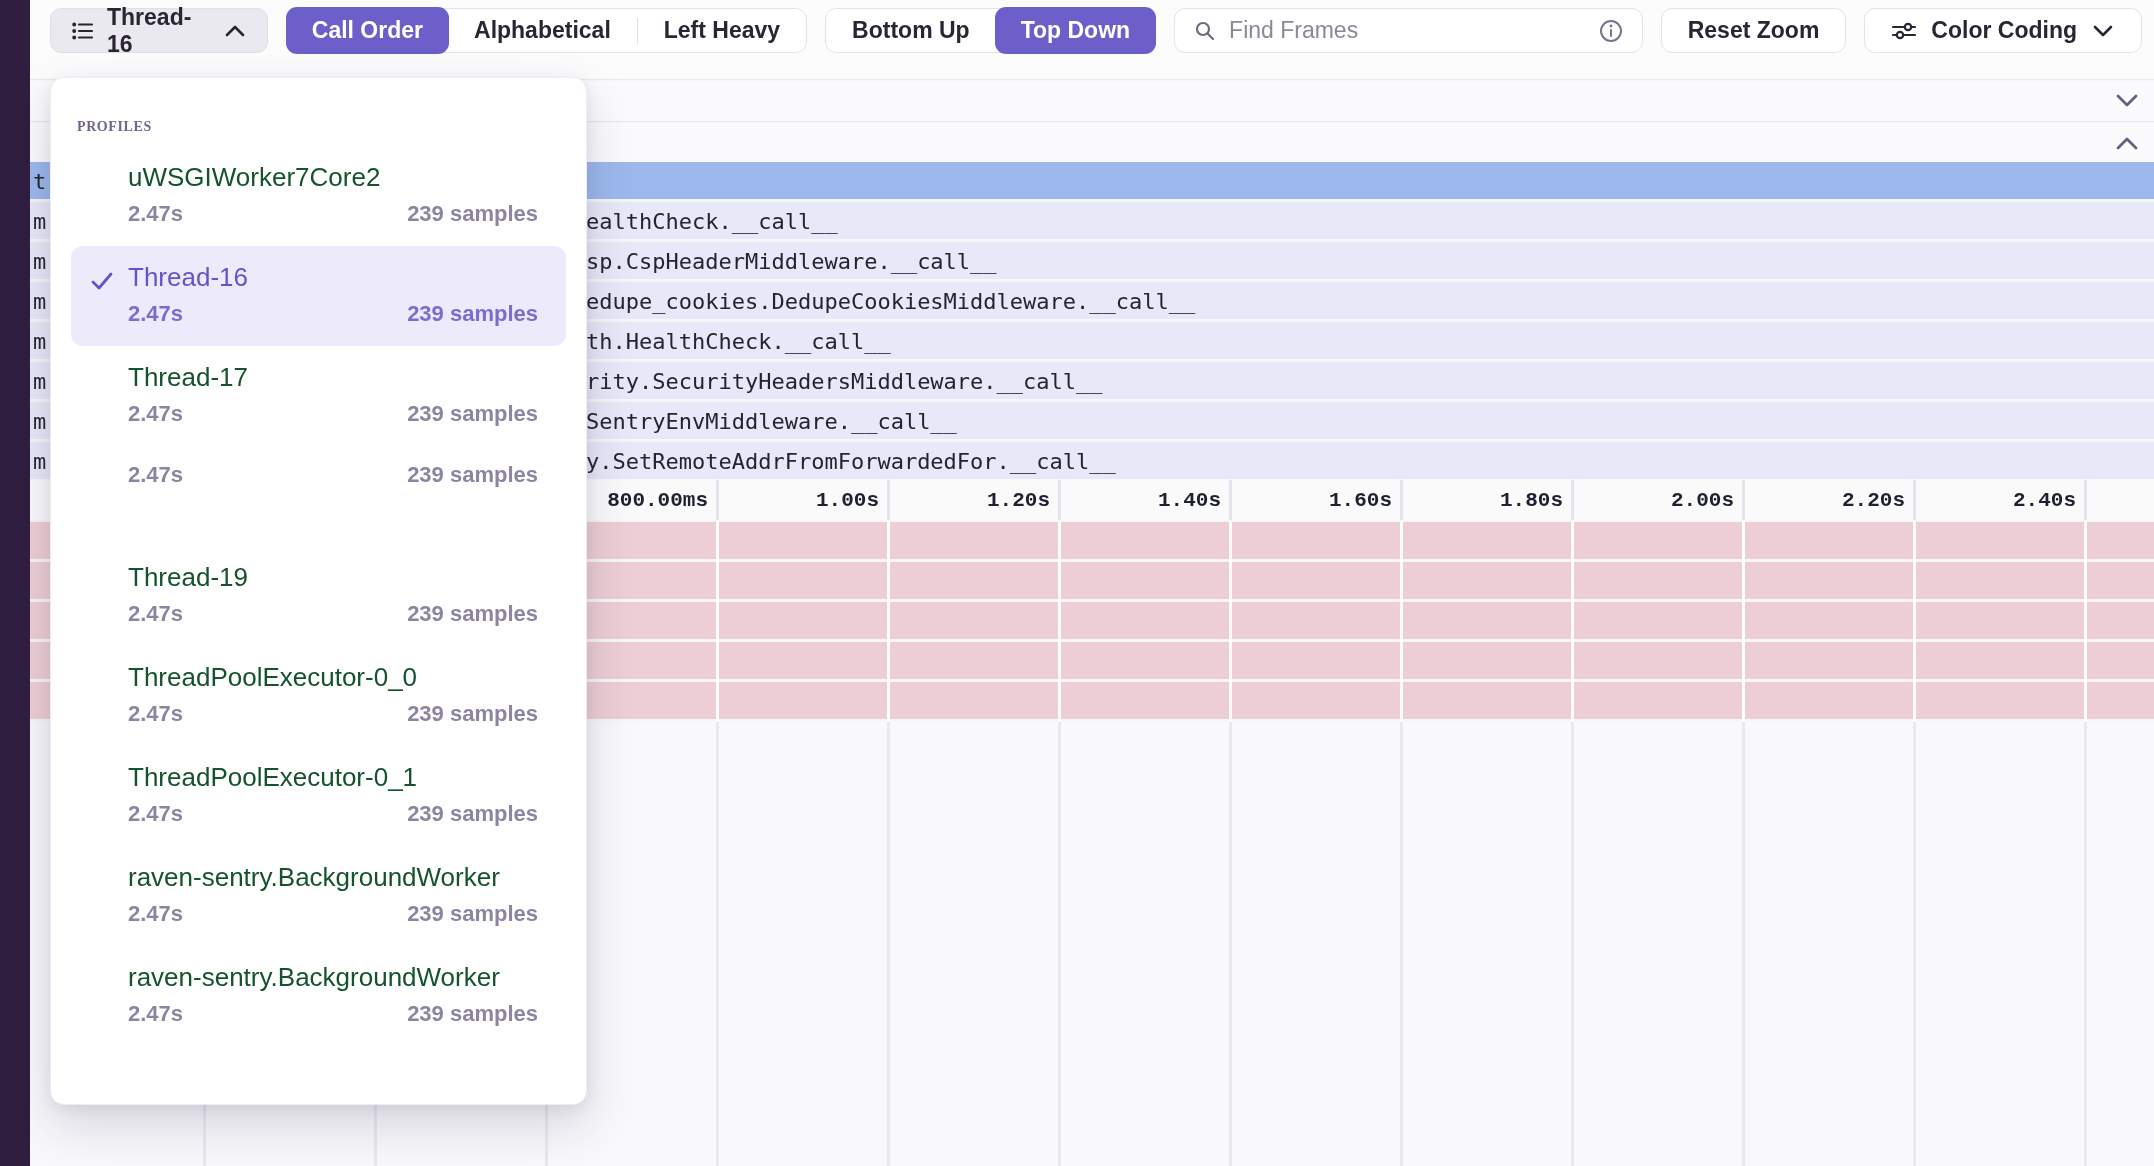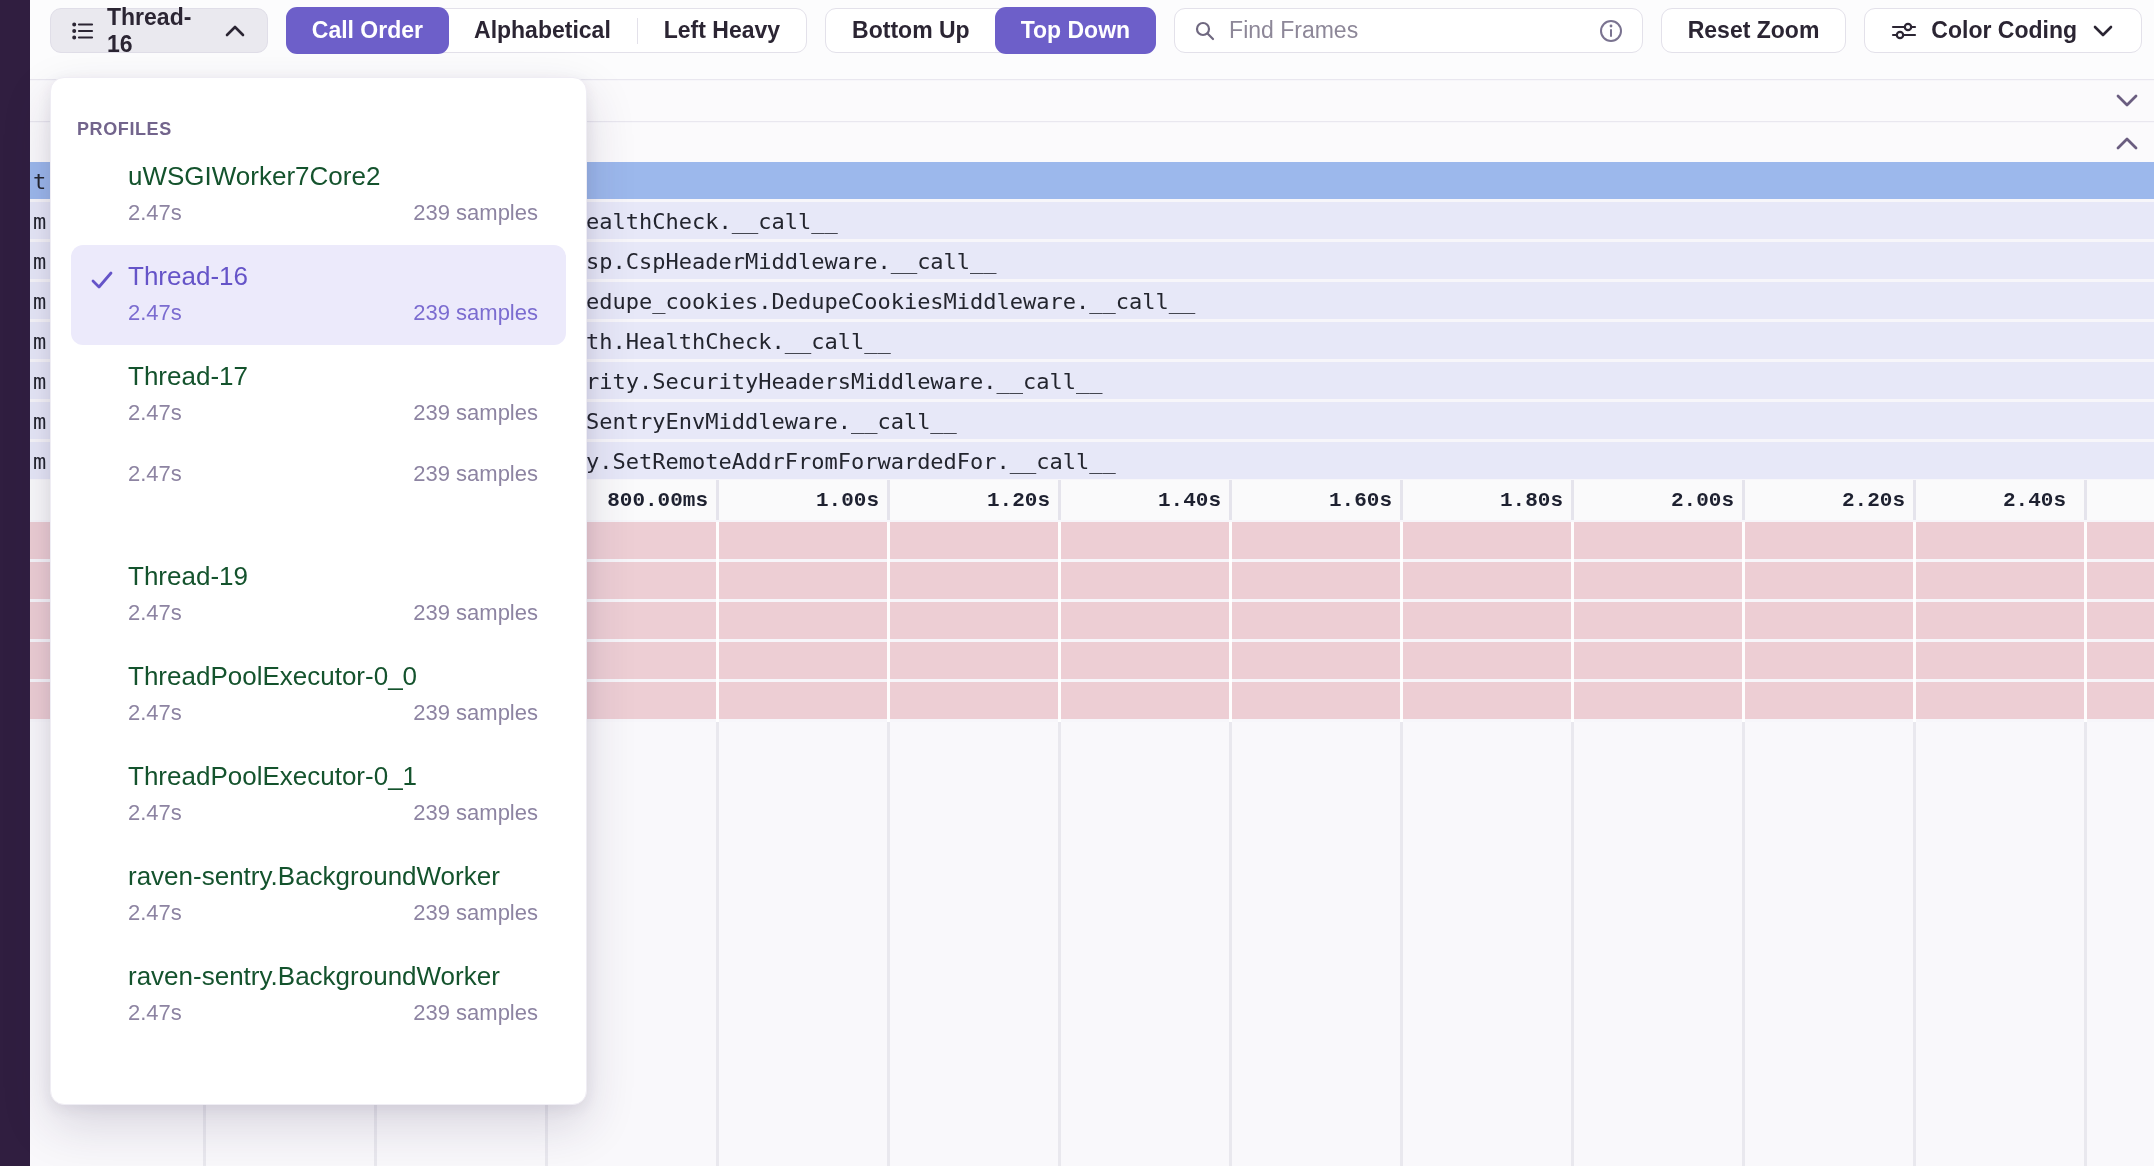--- a/index.html
+++ b/index.html
@@ -84,24 +84,24 @@
     background:#fff; border-radius:14px; border:1px solid #efedf4;
     box-shadow:0 20px 50px rgba(45,32,75,0.16), 0 4px 14px rgba(45,32,75,0.08);
     padding:15px 20px 0 20px;
   }
   .panel-search {
     width:100%; height:61px; border:1px solid #d9d6e2; border-radius:11px;
     padding:0 18px; font-size:25px; color:#2b2533; outline:none;
     font-family:"Liberation Sans", sans-serif; background:#fff;
   }
   .panel-search::placeholder { color:#8d8798; }
-  .section-label { margin:26px 0 5px 6px; font-size:18px; font-weight:700; letter-spacing:0.6px; color:#72648c; }
+  .section-label { margin:26px 0 11px 6px; font-size:14px; font-weight:700; letter-spacing:0.6px; color:#72648c;font-family:Liberation Serif, serif; }
   .pitem { position:relative; height:100px; border-radius:12px; padding:16px 28px 0 57px; cursor:pointer; }
   .pitem .pname { font-size:26px; color:#14532d; margin-bottom:8px; }
-  .pitem .pmeta { display:flex; justify-content:space-between; font-size:22px; color:#8d84a2; }
+  .pitem .pmeta { display:flex; justify-content:space-between; font-size:22px; color:#8d84a2;font-weight:bold; }
   .pitem.selected { background:#eceafb; }
   .pitem.selected .pname { color:#6554c8; }
   .pitem.selected .pmeta { color:#7b6cd0; }
   .pitem .check { position:absolute; left:18px; top:22px; }
 
   svg { display:block; }
 </style>
 </head>
 <body>
 
@@ -232,21 +232,21 @@
 
   <div class="time-axis">
     <span style="right:1446px">800.00ms</span>
     <span style="right:1275px">1.00s</span>
     <span style="right:1104px">1.20s</span>
     <span style="right:933px">1.40s</span>
     <span style="right:762px">1.60s</span>
     <span style="right:591px">1.80s</span>
     <span style="right:420px">2.00s</span>
     <span style="right:249px">2.20s</span>
-    <span style="right:88px">2.40s</span>
+    <span style="right:78px">2.40s</span>
   </div>
 
   <div class="pink-block">
     <div class="prow"></div>
     <div class="prow"></div>
     <div class="prow"></div>
     <div class="prow"></div>
     <div class="prow"></div>
     <div class="pink-grid"></div>
   </div>

